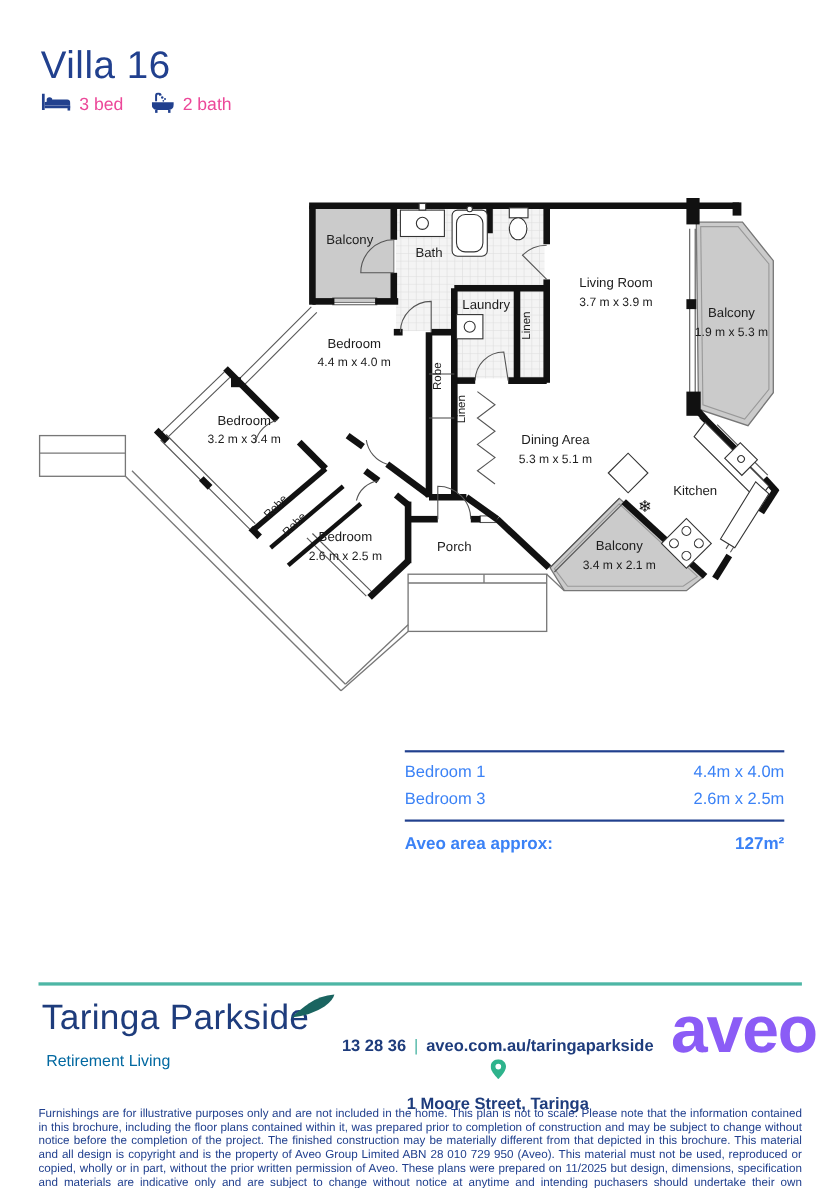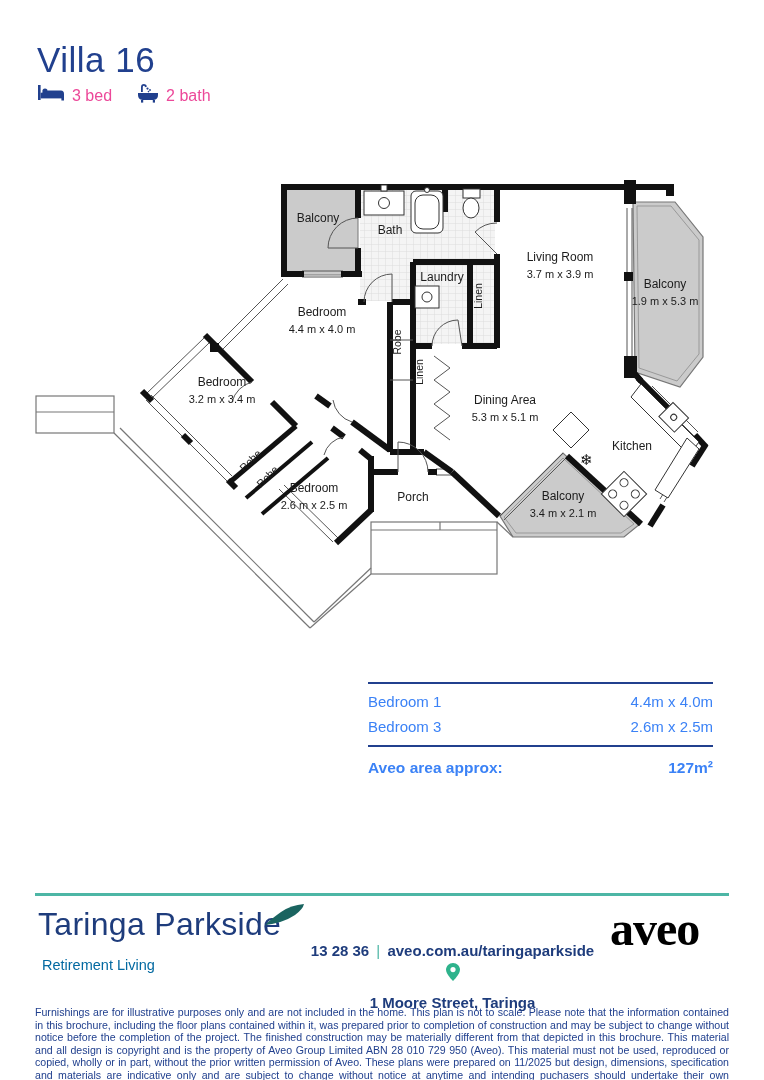--- a/index.html
+++ b/index.html
@@ -23,21 +23,21 @@
   #areas .totals{border-top:2px solid #21408e;margin-top:6px;padding-top:7px;}
   .trow{display:flex;justify-content:space-between;font-size:15.5px;font-weight:bold;padding:5px 0;}
   
   #tealline{position:absolute;left:35px;top:893px;width:694px;height:3px;background:#4db6a5;}
   #brand{position:absolute;left:38px;top:906px;color:#1e3c7c;}
   #brand .bn{font-size:32px;letter-spacing:.3px;color:#1e3c7c;}
   #brand .rl{font-size:14.5px;margin:14px 0 0 4px;color:#0369a1;}
   #leaf{position:absolute;left:263px;top:903px;}
   #contact{position:absolute;left:305px;top:916px;width:295px;text-align:center;color:#1e3c7c;font-weight:bold;font-size:15px;line-height:1.5;margin-top:24px;}
   #contact .l2{display:flex;align-items:center;justify-content:center;gap:5px;flex-direction:column;}
-  #aveologo{position:absolute;left:610px;top:901px;font-size:48px;font-weight:bold;color:#000000;letter-spacing:-1px;font-family:Liberation Serif, serif;}
+  #aveologo{position:absolute;left:610px;top:901px;font-size:60px;font-weight:bold;color:#8b5cf6;letter-spacing:-1px;}
   #disclaimer{position:absolute;left:35px;top:1006px;width:694px;font-size:10.6px;line-height:1.18;color:#21408e;text-align:justify;}
 </style>
 </head>
 <body>
 
 <div id="title">Villa 16</div>
 
 <div id="facts">
   <div class="fact">
     <span>

